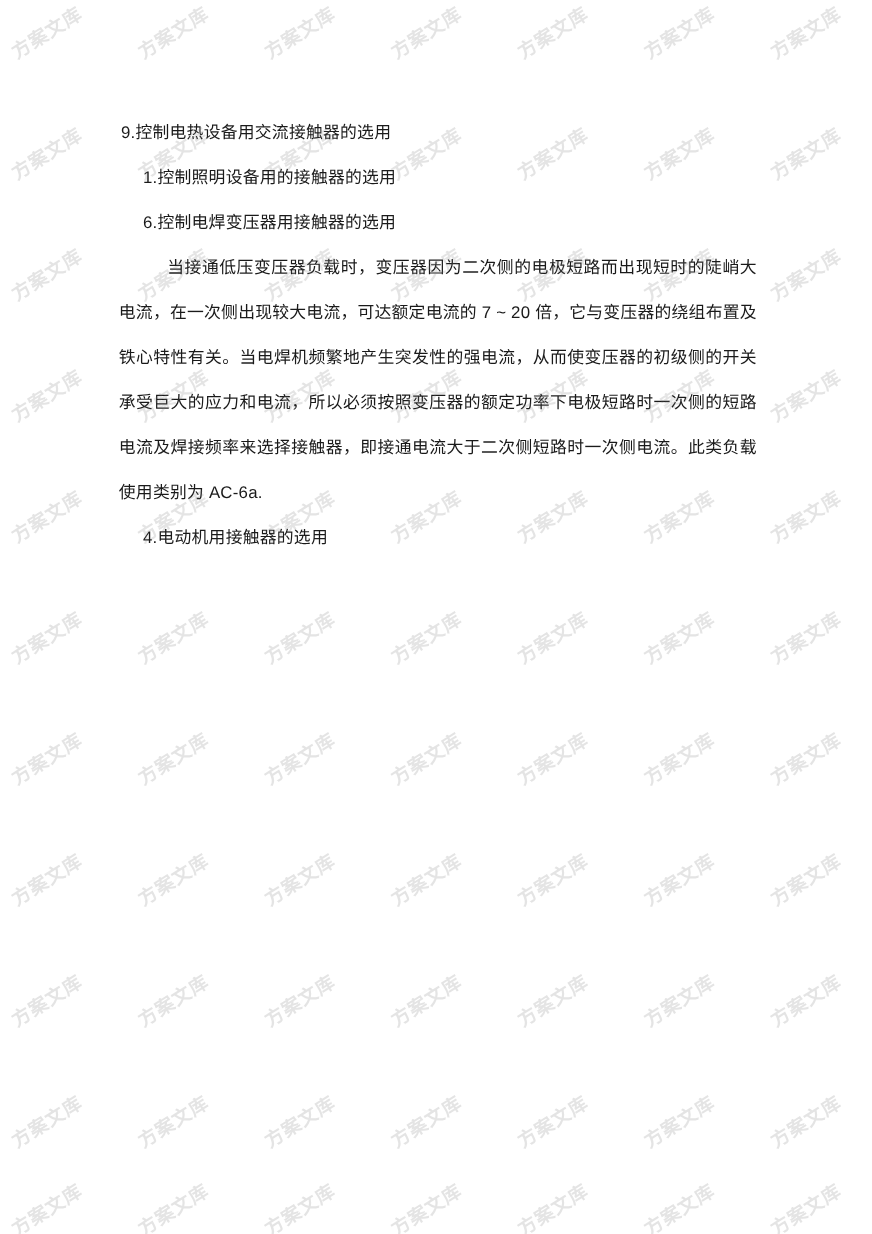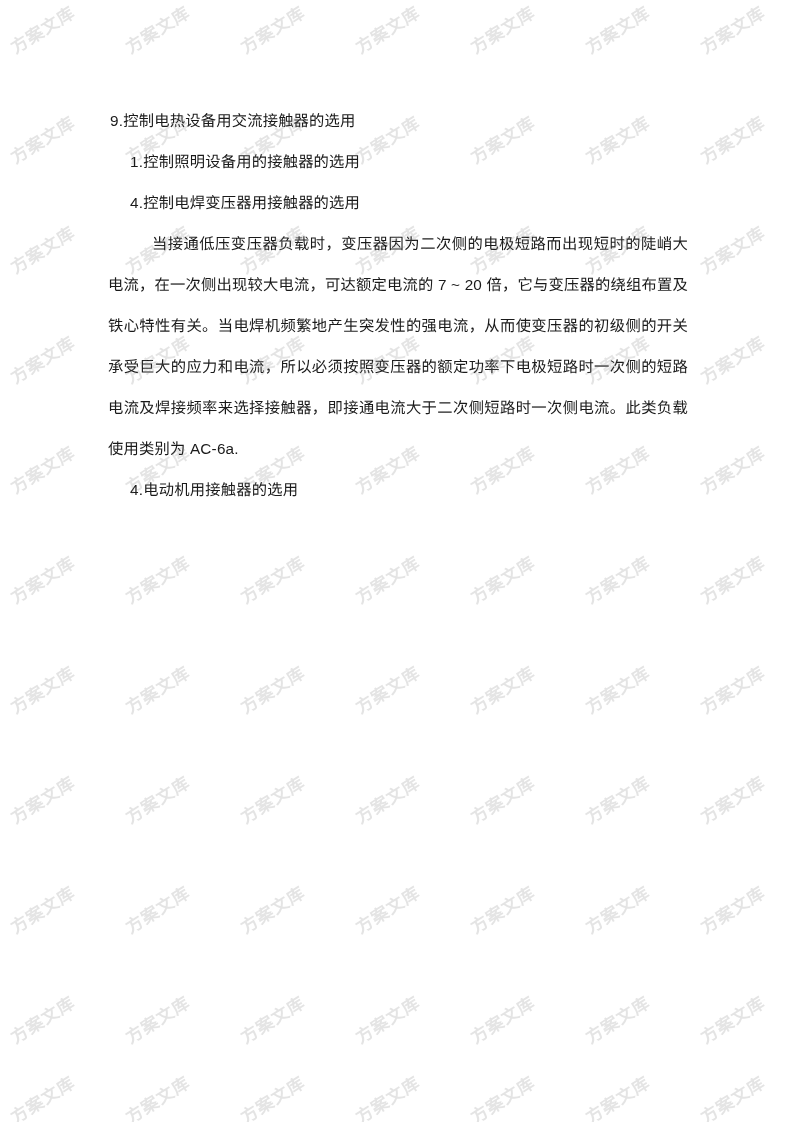--- a/index.html
+++ b/index.html
@@ -68,21 +68,21 @@
     text-indent: 22px;
   }
 </style>
 </head>
 <body>
 
 <div id="page">
   <div id="doc-body">
     <p class="para heading">9.控制电热设备用交流接触器的选用</p>
     <p class="para lead">1.控制照明设备用的接触器的选用</p>
-    <p class="para lead">4.控制电焊变压器用接触器的选用</p>
+    <p class="para lead">6.控制电焊变压器用接触器的选用</p>
     <p class="para indent">当接通低压变压器负载时，变压器因为二次侧的电极短路而出现短时的陡峭大电流，在一次侧出现较大电流，可达额定电流的 7 ~ 20 倍，它与变压器的绕组布置及铁心特性有关。当电焊机频繁地产生突发性的强电流，从而使变压器的初级侧的开关承受巨大的应力和电流，所以必须按照变压器的额定功率下电极短路时一次侧的短路电流及焊接频率来选择接触器，即接通电流大于二次侧短路时一次侧电流。此类负载使用类别为 AC-6a.</p>
     <p class="para lead">4.电动机用接触器的选用</p>
   </div>
 </div>
 
 <div id="watermark-layer">
     <div class="wm" style="left: 6px; top: 16px; transform: rotate(-32deg);">方案文库</div>
     <div class="wm" style="left: 121px; top: 16px; transform: rotate(-32deg);">方案文库</div>
     <div class="wm" style="left: 236px; top: 16px; transform: rotate(-32deg);">方案文库</div>
     <div class="wm" style="left: 351px; top: 16px; transform: rotate(-32deg);">方案文库</div>

